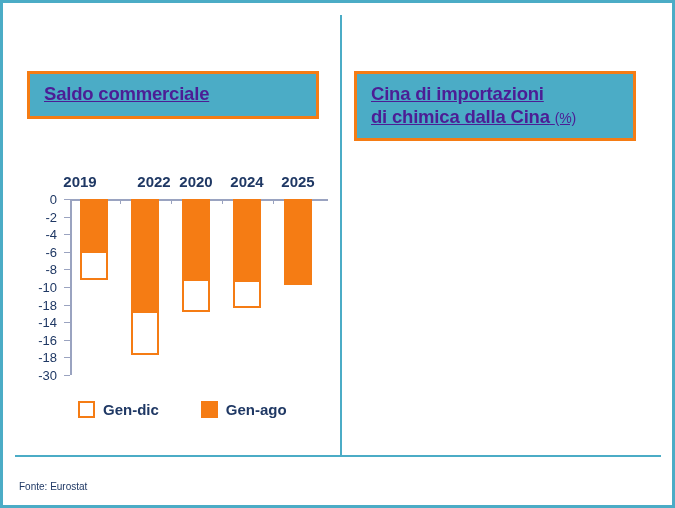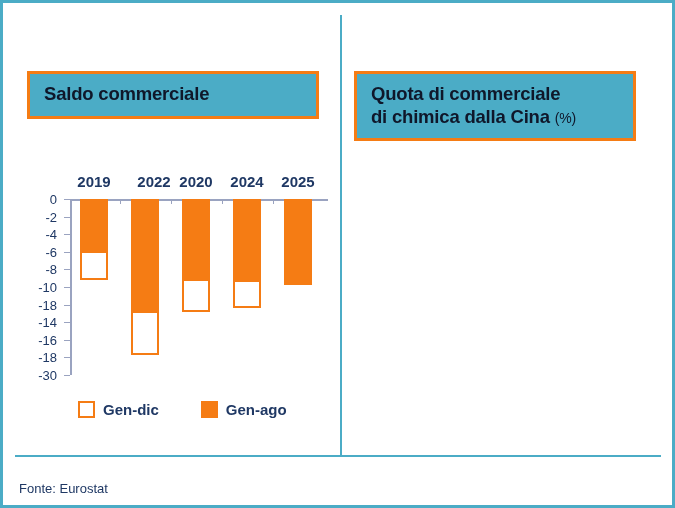--- a/index.html
+++ b/index.html
@@ -38,23 +38,24 @@
     height: 440px;
     background: #4BACC6;
   }
 
   
   .title-box {
     position: absolute;
     box-sizing: border-box;
     background: #4BACC6;
     border: 3px solid #F57C14;
-    color: #0f172a;
+    color: #4c1d95;
     padding: 9px 12px 10px 14px;
     line-height: 1.22;
+    text-decoration: underline;
   }
   #title-box-left  { left: 24px;  top: 68px; width: 292px; }
   #title-box-right { left: 11px;  top: 68px; width: 282px; }
   .title-main {
     font-size: 18.5px;
     font-weight: bold;
     letter-spacing: -0.2px;
     white-space: nowrap;
   }
   .title-unit {
@@ -176,21 +177,21 @@
     top: 452px;
     width: 646px;
     height: 2px;
     background: #4BACC6;
   }
   #source-note {
     position: absolute;
     left: 16px;
     top: 478px;
     color: #1F3864;
-    font-size: 13px;
+    font-size: 10px;
   }
 </style>
 </head>
 <body>
 
 <div id="infographic">
 
   <div id="panel-divider"></div>
 
   <div class="panel" id="panel-left">
@@ -226,21 +227,21 @@
       <div class="left-ytick-label" style="top:154.2px">-14</div>
       <div class="left-ytick-label" style="top:171.8px">-16</div>
       <div class="left-ytick-label" style="top:189.4px">-18</div>
       <div class="left-ytick-label" style="top:207px">-30</div>
 
       <div class="left-xtick" style="left:97px"></div>
       <div class="left-xtick" style="left:148px"></div>
       <div class="left-xtick" style="left:199px"></div>
       <div class="left-xtick" style="left:250px"></div>
 
-      <div class="left-year" style="left:71px">2019</div>
+      <div class="left-year" style="left:57px">2019</div>
       <div class="left-year" style="left:131px">2022</div>
       <div class="left-year" style="left:173px">2020</div>
       <div class="left-year" style="left:224px">2024</div>
       <div class="left-year" style="left:275px">2025</div>
 
       <div class="bar-genago" style="left:57px; top:31px; width:28px; height:64.2px;"></div>
       <div class="bar-gendic" style="left:57px; top:82.9px; width:28px; height:29.5px;"></div>
 
       <div class="bar-genago" style="left:108px; top:31px; width:28px; height:111.8px;"></div>
       <div class="bar-gendic" style="left:108px; top:142.8px; width:28px; height:44px;"></div>
@@ -263,21 +264,21 @@
       <div class="legend-item">
         <span class="legend-swatch solid"></span>
         <span class="legend-text">Gen-ago</span>
       </div>
     </div>
   </div>
 
   <div class="panel" id="panel-right">
 
     <div class="title-box" id="title-box-right">
-      <div class="title-main">Quota di commerciale</div>
+      <div class="title-main">Cina di importazioni</div>
       <div class="title-main"><span>di chimica dalla Cina</span> <span class="title-unit">(%)</span></div>
     </div>
 
   </div>
 
   <div id="footer-rule"></div>
   <div id="source-note">Fonte: Eurostat</div>
 
 </div>
 

